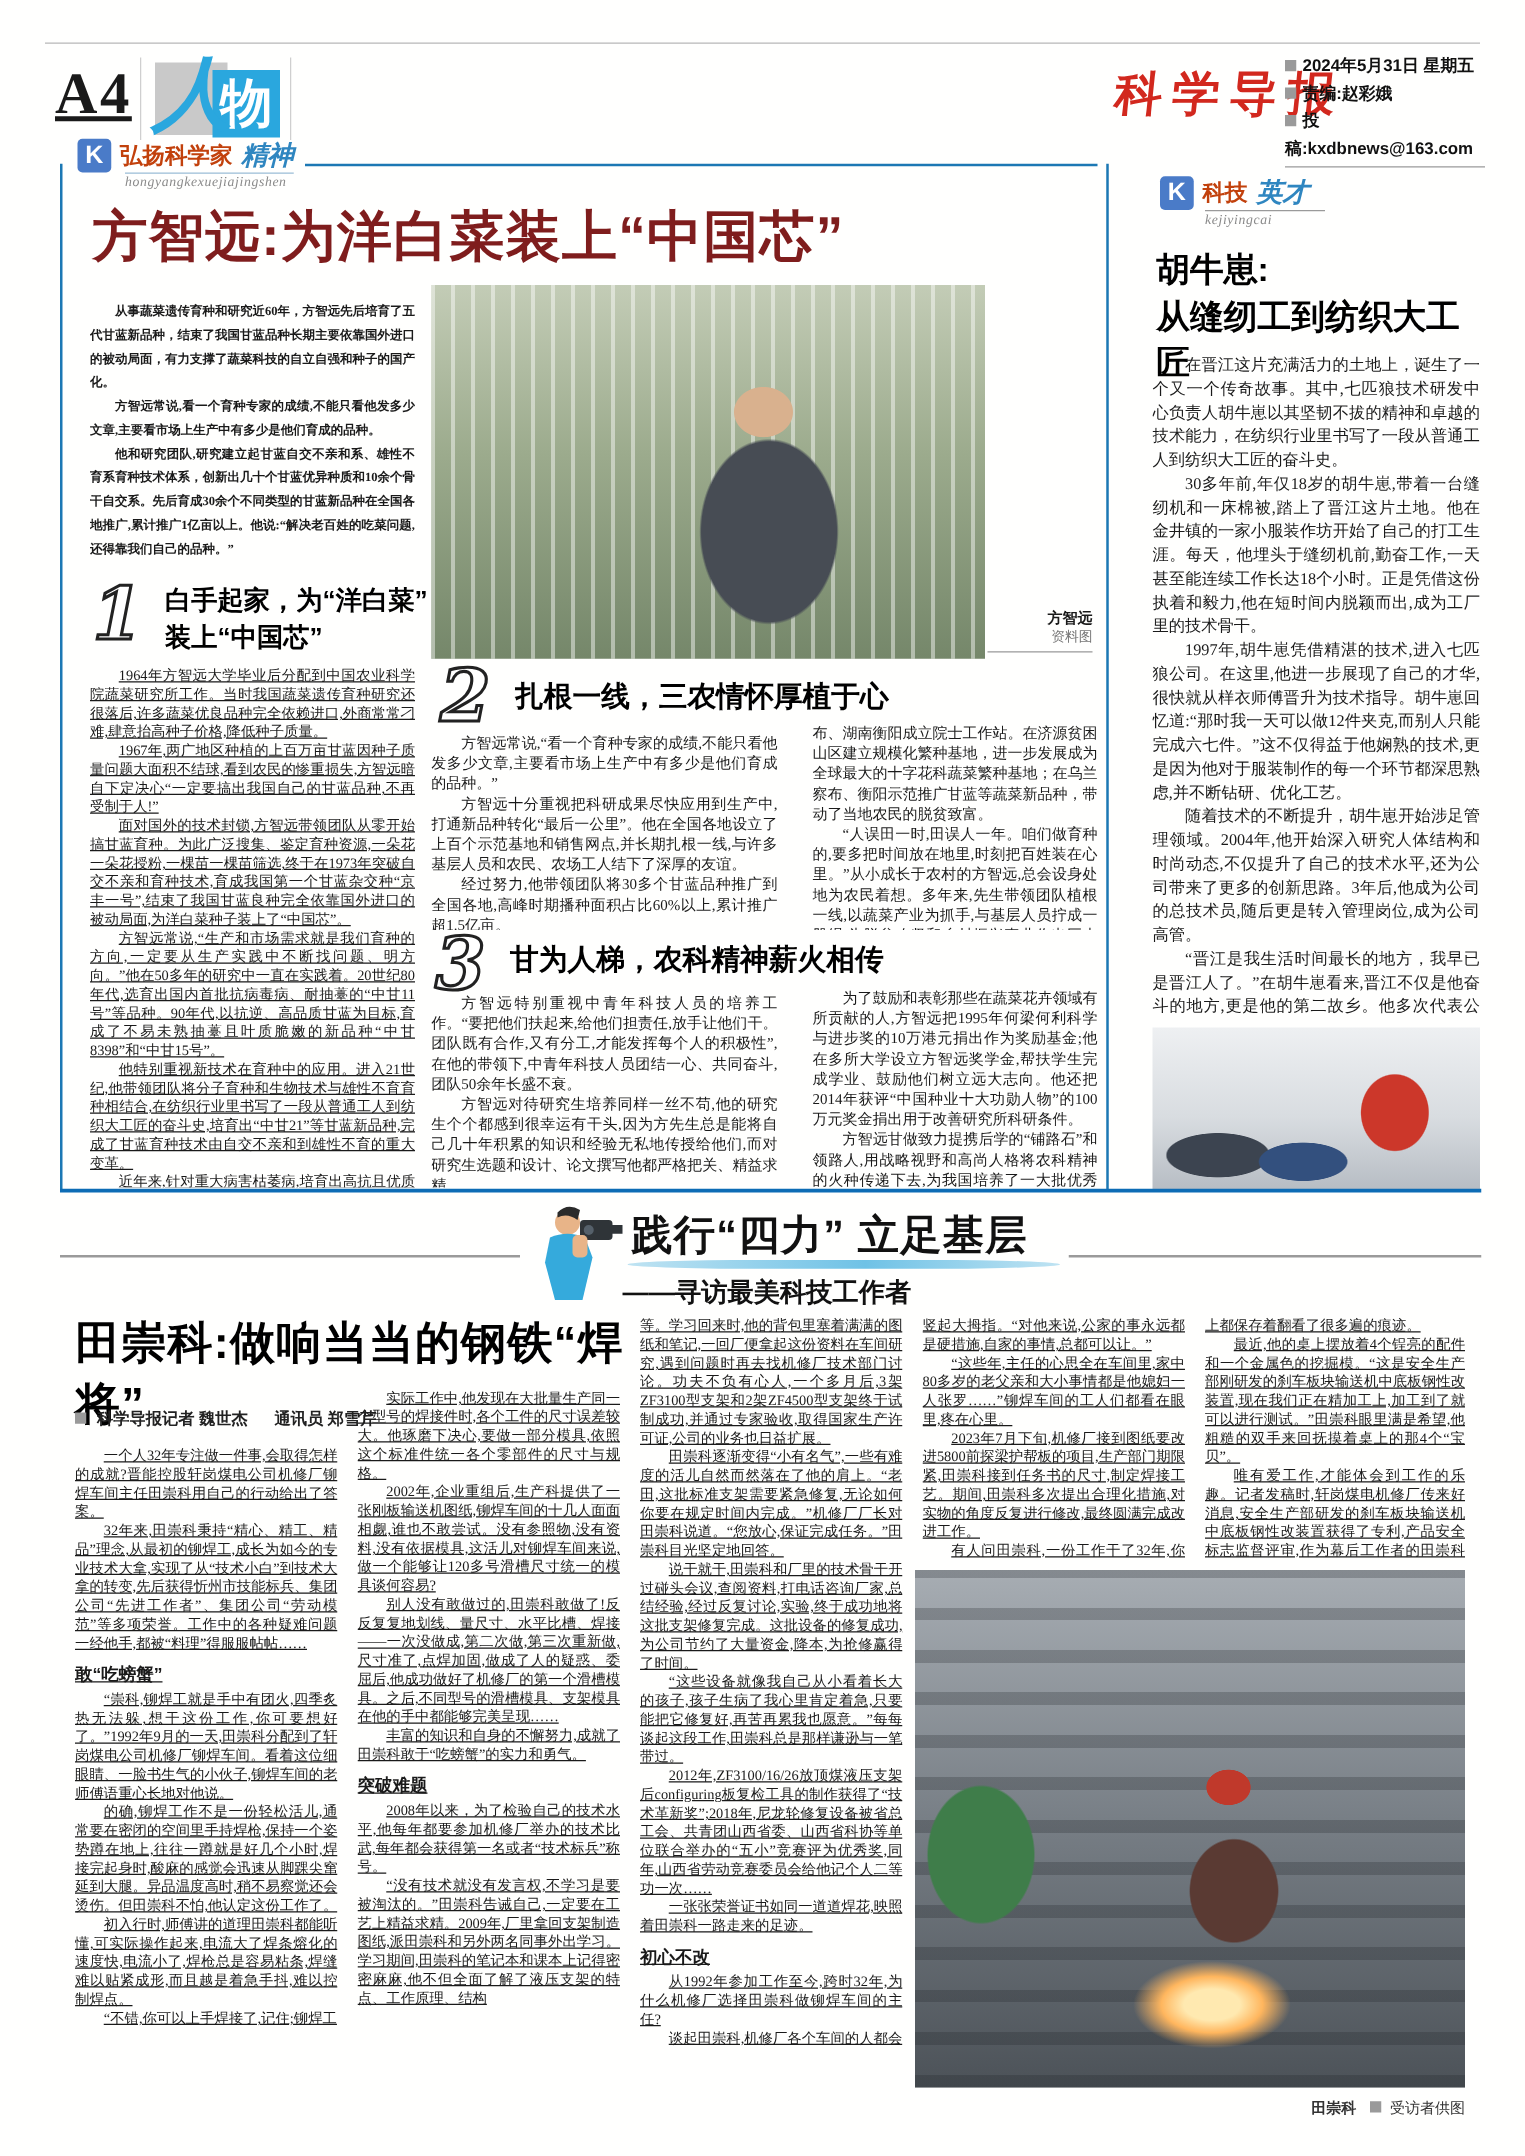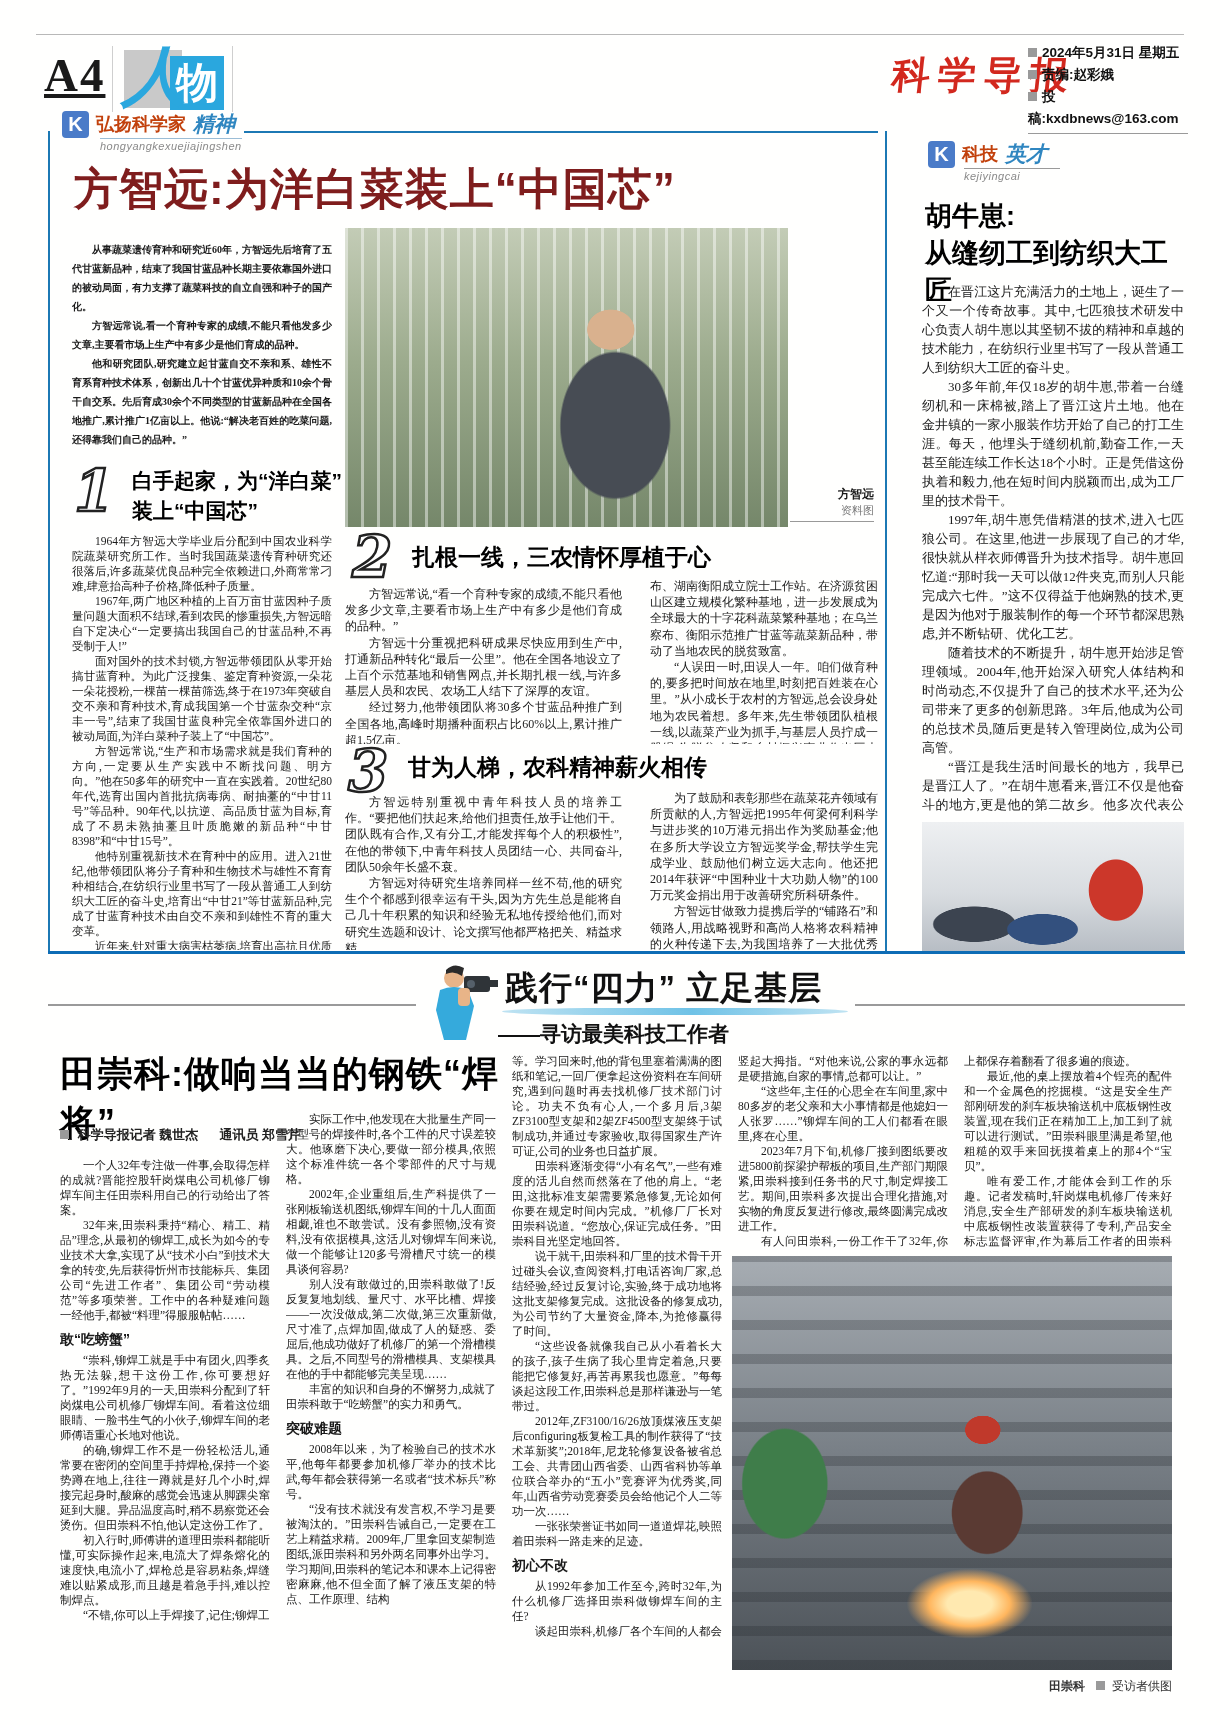--- a/index.html
+++ b/index.html
@@ -16,30 +16,30 @@
   .ren{font-family:"DejaVu Serif",serif;font-style:italic;font-weight:bold;font-size:64px;color:#2aa7de;line-height:1;}
   .masthead{color:#d2281e;font-family:"DejaVu Serif",serif;font-weight:bold;font-size:38px;letter-spacing:8px;
             transform:skewX(-6deg);}
   .hinfo{font-family:"Liberation Sans",sans-serif;font-size:13.5px;font-weight:bold;line-height:22px;color:#111;}
   .sq{display:inline-block;width:9px;height:9px;background:#9a9a9a;margin-right:5px;}
   
   .kbox{width:27px;height:27px;background:#4a7bc8;border-radius:4px;color:#fff;font-family:"Liberation Sans",sans-serif;
         font-weight:bold;font-size:20px;display:flex;align-items:center;justify-content:center;}
   .kb-black{font-family:"Liberation Sans",sans-serif;font-weight:bold;font-size:18px;color:#c2410c;}
   .kb-script{font-family:"DejaVu Serif",serif;font-style:italic;font-weight:bold;font-size:21px;color:#2f86c0;}
-  .pinyin{font-family:Liberation Sans, sans-serif;font-style:italic;font-size:11px;color:#8a8a8a;letter-spacing:.5px;}
+  .pinyin{font-family:Liberation Serif, serif;font-style:italic;font-size:11px;color:#8a8a8a;letter-spacing:.5px;}
   
   .h1a{font-family:"Liberation Sans","DejaVu Sans",sans-serif;font-weight:bold;font-size:44px;letter-spacing:1px;color:#7f1d1d;}
   .h1c{font-family:"Liberation Sans","DejaVu Sans",sans-serif;font-weight:bold;font-size:27px;line-height:37px;color:#000;}
   .h1b{font-family:"Liberation Sans","DejaVu Sans",sans-serif;font-weight:bold;font-size:36px;letter-spacing:1px;color:#000;}
   .secnum{font-family:"DejaVu Serif",serif;font-style:italic;font-weight:bold;font-size:58px;line-height:1;
           color:#fff;-webkit-text-stroke:2.5px #222;text-shadow:0 0 1px #222;}
   .sechead{font-family:"Liberation Sans",sans-serif;font-weight:bold;font-size:21px;line-height:30px;color:#000;}
   
-  .bt{font-size:11.5px;line-height:15px;text-align:justify;}
+  .bt{font-size:11.5px;line-height:15px;text-align:justify;text-decoration:underline;}
   .bt p{margin:0;text-indent:2em;}
   .bt2{font-size:12px;line-height:16.2px;text-align:justify;}
   .bt2 p{margin:0;text-indent:2em;}
   .bt3{font-size:13px;line-height:19px;text-align:justify;}
   .bt3 p{margin:0;text-indent:2em;}
   .intro{font-size:10px;line-height:19px;font-weight:bold;text-align:justify;}
   .intro p{margin:0;text-indent:2em;}
   .colh{font-family:"Liberation Sans",sans-serif;font-weight:bold;font-size:14px;margin:9px 0 6px 0;}
   .clip{overflow:hidden;}
   

